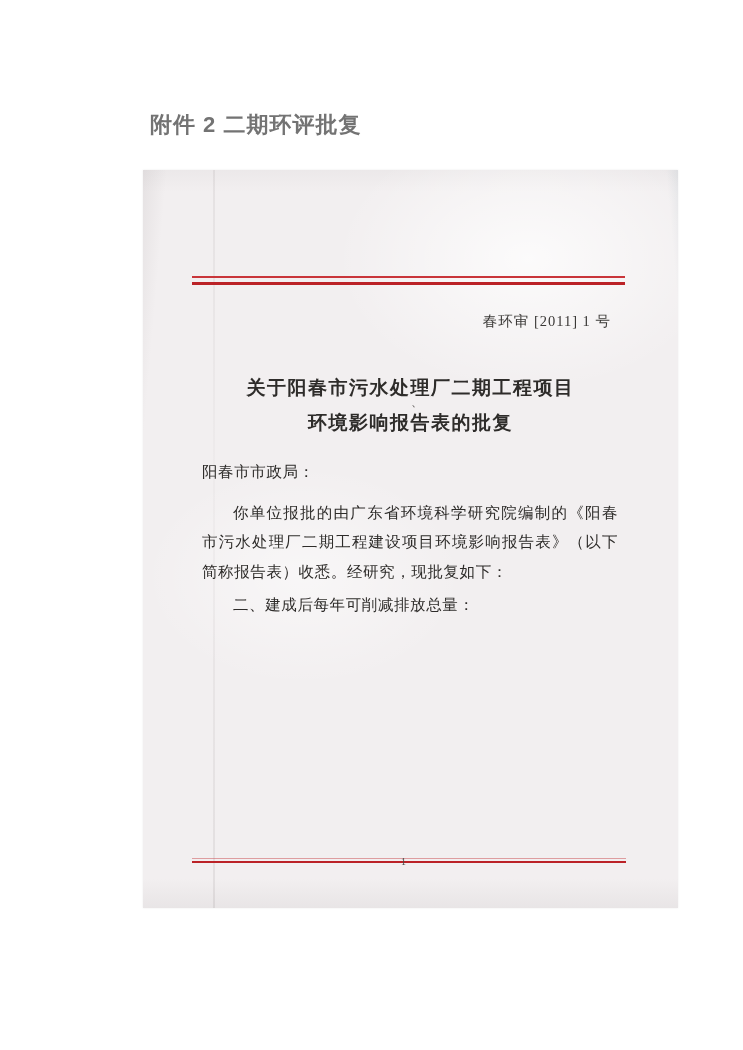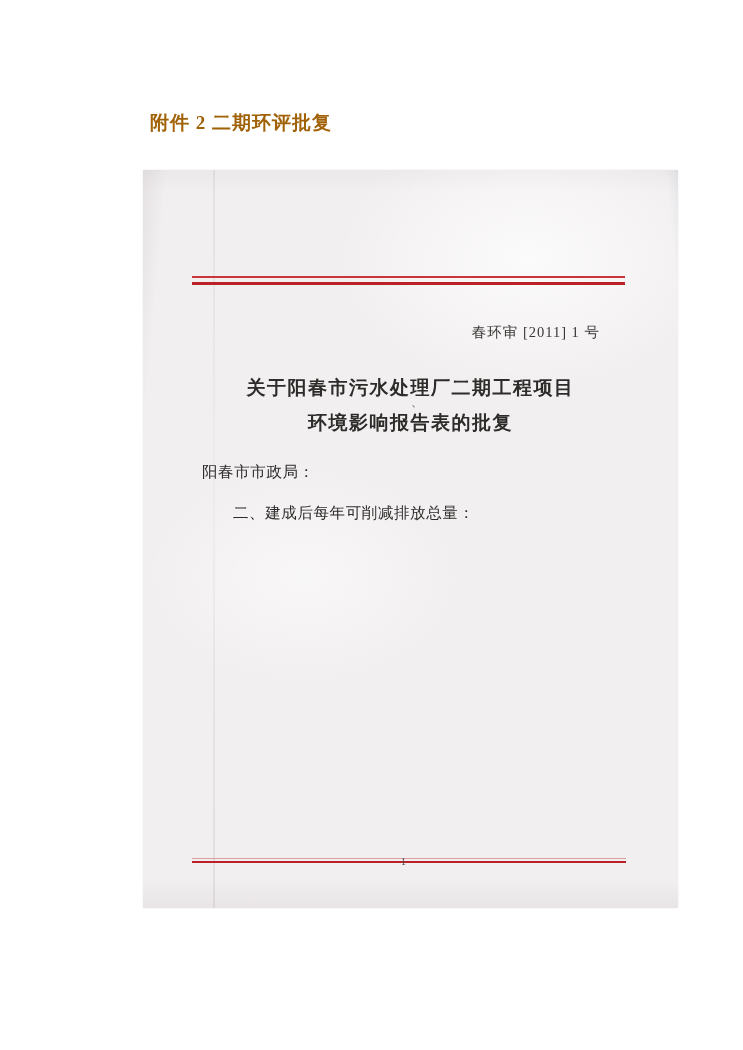--- a/index.html
+++ b/index.html
@@ -13,25 +13,25 @@
     width: 743px;
     height: 1050px;
     background: #ffffff;
     overflow: hidden;
   }
   .attachment-heading {
     position: absolute;
     left: 150px;
     top: 110px;
     margin: 0;
-    font-size: 19px;
+    font-size: 22px;
     font-weight: 700;
-    color: #a16207;
+    color: #737373;
     letter-spacing: 1px;
-    font-family: Liberation Serif, serif;
+    font-family: Liberation Sans, sans-serif;
   }
   .paper {
     position: absolute;
     left: 143px;
     top: 170px;
     width: 535px;
     height: 738px;
     background:
       radial-gradient(ellipse 60% 30% at 72% 12%, rgba(255,255,255,0.75), rgba(255,255,255,0) 60%),
       radial-gradient(ellipse 50% 25% at 30% 55%, rgba(255,255,255,0.5), rgba(255,255,255,0) 60%),
@@ -70,21 +70,21 @@
     top: 106px;
     width: 433px;
     height: 4px;
     border-top: 2px solid #c9353a;
     border-bottom: 3px solid #bb2227;
   }
   .doc-number {
     position: absolute;
     top: 141px;
     right: 66px;
-    margin: 12px;
+    margin: 1px;
     font-size: 14.5px;
     color: #3a3836;
     letter-spacing: 1px;
   }
   .doc-title {
     position: absolute;
     left: 0;
     top: 200px;
     width: 100%;
     margin: 0;
@@ -152,20 +152,21 @@
 
     <h3 class="doc-title">
       <span>关于阳春市污水处理厂二期工程项目</span><br>
       <span>环境影响报告表的批复</span>
     </h3>
 
     <span class="title-artifact">、</span>
 
     <div class="doc-body">
       <p class="salutation">阳春市市政局：</p>
+      <p class="body-paragraph">你单位报批的由广东省环境科学研究院编制的《阳春市污水处理厂二期工程建设项目环境影响报告表》（以下简称报告表）收悉。经研究，现批复如下：</p>
       <p class="body-paragraph">二、建成后每年可削减排放总量：</p>
     </div>
 
     <div class="footer-rule"></div>
 
     <span class="page-number">1</span>
 
   </div>
 </div>
 

